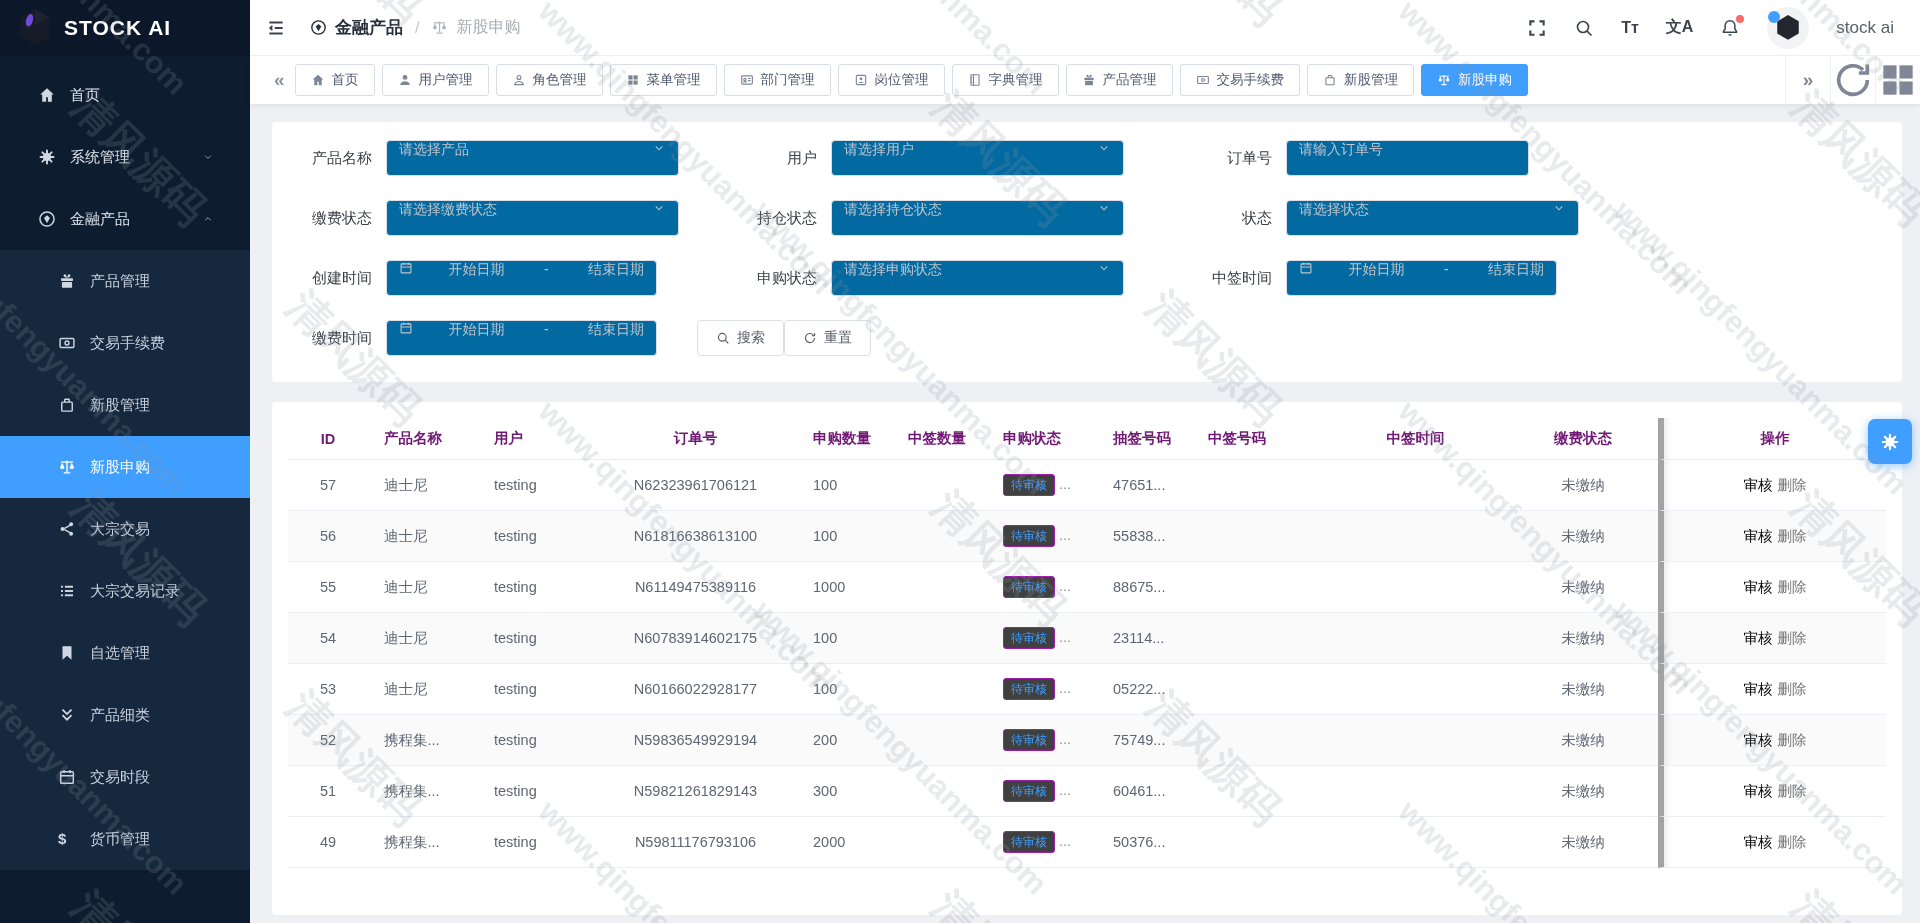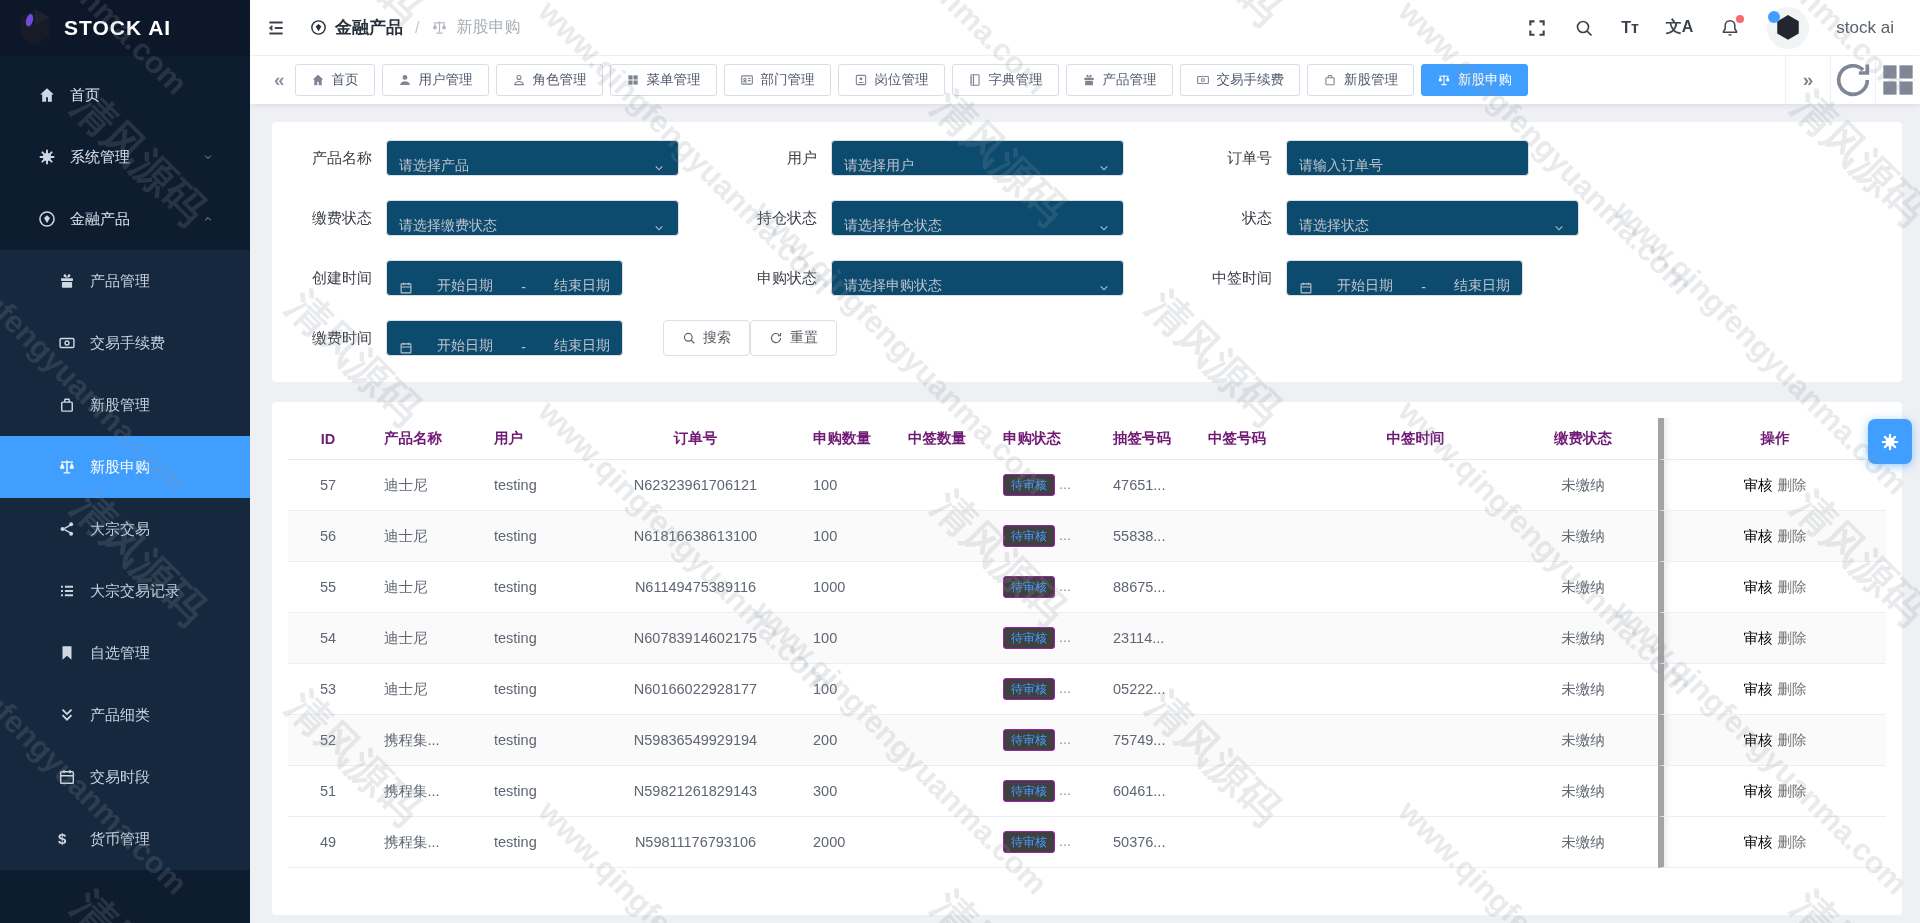--- a/index.html
+++ b/index.html
@@ -55,24 +55,24 @@
   
   .content { flex:1; background:#eef0f4; padding:18px 18px 0 22px; overflow:hidden; }
   .card { background:#fff; border-radius:4px; }
   .form-card { padding:18px 20px 26px; margin-bottom:20px; }
   .f-row { display:grid; grid-template-columns:445px 440px 1fr; align-items:center; margin-bottom:24px; }
   .f-row:last-child { margin-bottom:0; }
   .f-row.flexrow { display:flex; }
   .f-item { display:flex; align-items:center; }
   .f-label { width:80px; text-align:right; margin-right:14px; color:#3a3f46; font-size:15px; flex-shrink:0; white-space:nowrap; }
   .f-item.c3 .f-label { width:95px; }
-  .ctl { height:36px; border:1px solid #dcdfe6; border-radius:4px; background:#0c4a6e; display:flex; align-items:flex-end; font-size:14px; color:#bfc4cc; padding:0 12px; cursor:pointer; }
+  .ctl { height:36px; border:1px solid #dcdfe6; border-radius:4px; background:#0369a1; display:flex; align-items:flex-start; font-size:14px; color:#bfc4cc; padding:0 12px; cursor:pointer; }
   .ctl.select { width:293px; justify-content:space-between; }
   .ctl.input  { width:243px; }
-  .ctl.daterange { width:237px; justify-content:space-between; }
+  .ctl.daterange { width:271px; justify-content:space-between; }
   .ctl .icon { width:14px; height:14px; color:#c0c4cc; flex-shrink:0; }
   .ph { color:#bfc4cc; white-space:nowrap; overflow:hidden; }
   .dr-sep { color:#c0c4cc; padding:0 4px; }
   .btns { display:flex; align-items:center; margin-left:40px; }
   .btn { height:36px; padding:0 18px; border:1px solid #dcdfe6; border-radius:4px; background:#fff; color:#5a5e66; font-size:14px; display:inline-flex; align-items:center; gap:7px; cursor:pointer; }
   .btn .icon { width:14px; height:14px; color:#5a5e66; }
 
   
   .table-card { padding:16px 16px 0; height:513px; overflow:hidden; position:relative; }
   table { border-collapse:separate; border-spacing:0; table-layout:fixed; width:1598px; }

